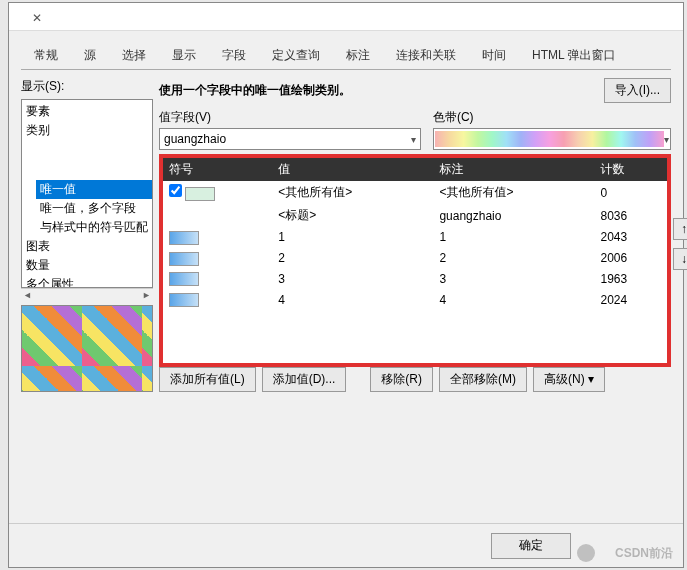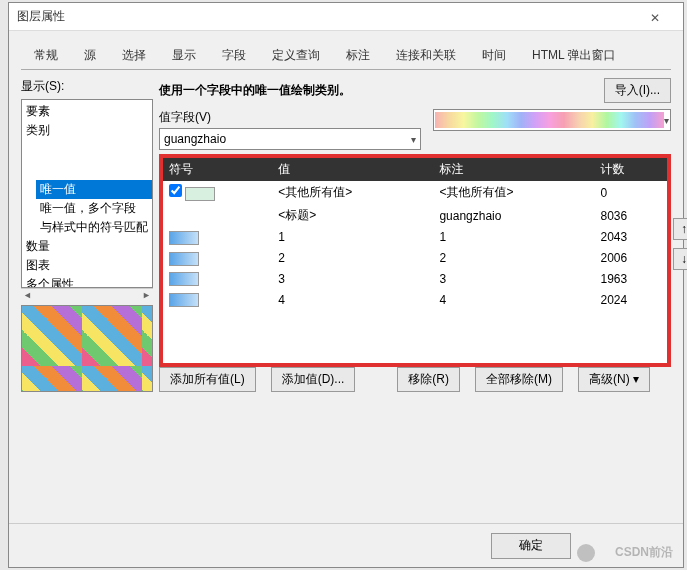--- a/index.html
+++ b/index.html
@@ -34,33 +34,32 @@
     .ramp-inner { height: 16px; flex: 1; background: linear-gradient(90deg, #f7b2b2,#f7d9a0,#f7f7a0,#c2f7a0,#a0f7c7,#a0e0f7,#a0b2f7,#d2a0f7,#f7a0e0,#f7a0b2,#f7cfb0,#f7f0a0,#b0f7a0,#a0f7f0,#a0c0f7,#c0a0f7,#f7a0d0); }
     .highlight-box { border: 4px solid #e03030; flex: 1; position: relative; background: #fff; }
     .table { width: 100%; border-collapse: collapse; }
     .table th, .table td { text-align: left; padding: 3px 6px; font-weight: normal; margin-top: 47px; }
     .table thead { background: #333; color: #fff; }
     .swatch { width: 30px; height: 14px; border: 1px solid #999; display: inline-block; vertical-align: middle; }
     .sw-other { background: #d8f0e0; }
     .sw-blue { background: linear-gradient(90deg, #5aa5e8, #c5e0f7); }
     .arrow-btns { position: absolute; right: -28px; top: 60px; display: flex; flex-direction: column; gap: 8px; }
     .arrow-btn { width: 22px; height: 22px; background: #e9e9e9; border: 1px solid #999; text-align: center; line-height: 20px; cursor: pointer; }
-    .bottom-btns { display: flex; gap: 15px; padding-left: 0; }
+    .bottom-btns { display: flex; gap: 6px; padding-left: 0; }
     .bottom-btns .spacer { width: 12px; }
     .dialog-footer { position: absolute; bottom: 0; left: 0; right: 0; height: 44px; border-top: 1px solid #ccc; display: flex; align-items: center; justify-content: flex-end; gap: 12px; padding-right: 20px; background: #f0f0f0; }
     .footer-btn { width: 80px; height: 26px; }
-    .watermark { position: absolute; right: 14px; bottom: 8px; color: rgba(0,0,0,0.25); font-size: 14px; font-weight: bold; display: flex; align-items: flex-start; gap: 20px; }
+    .watermark { position: absolute; right: 14px; bottom: 8px; color: rgba(0,0,0,0.25); font-size: 14px; font-weight: bold; display: flex; align-items: center; gap: 20px; }
     .watermark .wx { width: 18px; height: 18px; border-radius: 50%; background: rgba(0,0,0,0.2); }
   </style>
 </head>
 <body>
 
 <div class="dialog">
   <div class="titlebar">
-    <span class="titlebar-title">图层属性</span>
     <div class="close-btn"><span>✕</span></div>
   </div>
 
   <div class="dialog-body">
     <div class="tabs">
         <div class="tab">常规</div>
         <div class="tab">源</div>
         <div class="tab">选择</div>
         <div class="tab">显示</div>
         <div class="tab">字段</div>
@@ -75,22 +74,22 @@
       <div class="left-panel">
         <div class="show-label">显示(S):</div>
         <div class="tree-box">
           <div class="tree-item">要素</div>
           <div class="tree-item">类别</div>
           <div class="tree-sub">
             <div class="tree-item selected">唯一值</div>
             <div class="tree-item">唯一值，多个字段</div>
             <div class="tree-item">与样式中的符号匹配</div>
           </div>
+          <div class="tree-item">图表</div>
           <div class="tree-item">数量</div>
-          <div class="tree-item">图表</div>
           <div class="tree-item">多个属性</div>
           <div style="flex:1"></div>
         </div>
         <div class="tree-scroll">
             <span>◄</span>
             <span>►</span>
           </div>
         <div class="preview"></div>
       </div>
 
@@ -101,20 +100,21 @@
         </div>
         <div class="field-row">
           <div class="field-col" style="flex:1.1">
             <span>值字段(V)</span>
             <div class="select">
               <span>guangzhaio</span>
               <span class="chev">▾</span>
             </div>
           </div>
           <div class="field-col">
+            <span>色带(C)</span>
             <div class="select color-ramp">
               <div class="ramp-inner"></div>
               <span class="chev">▾</span>
             </div>
           </div>
         </div>
 
         <div class="highlight-box">
           <table class="table">
             <thead>

